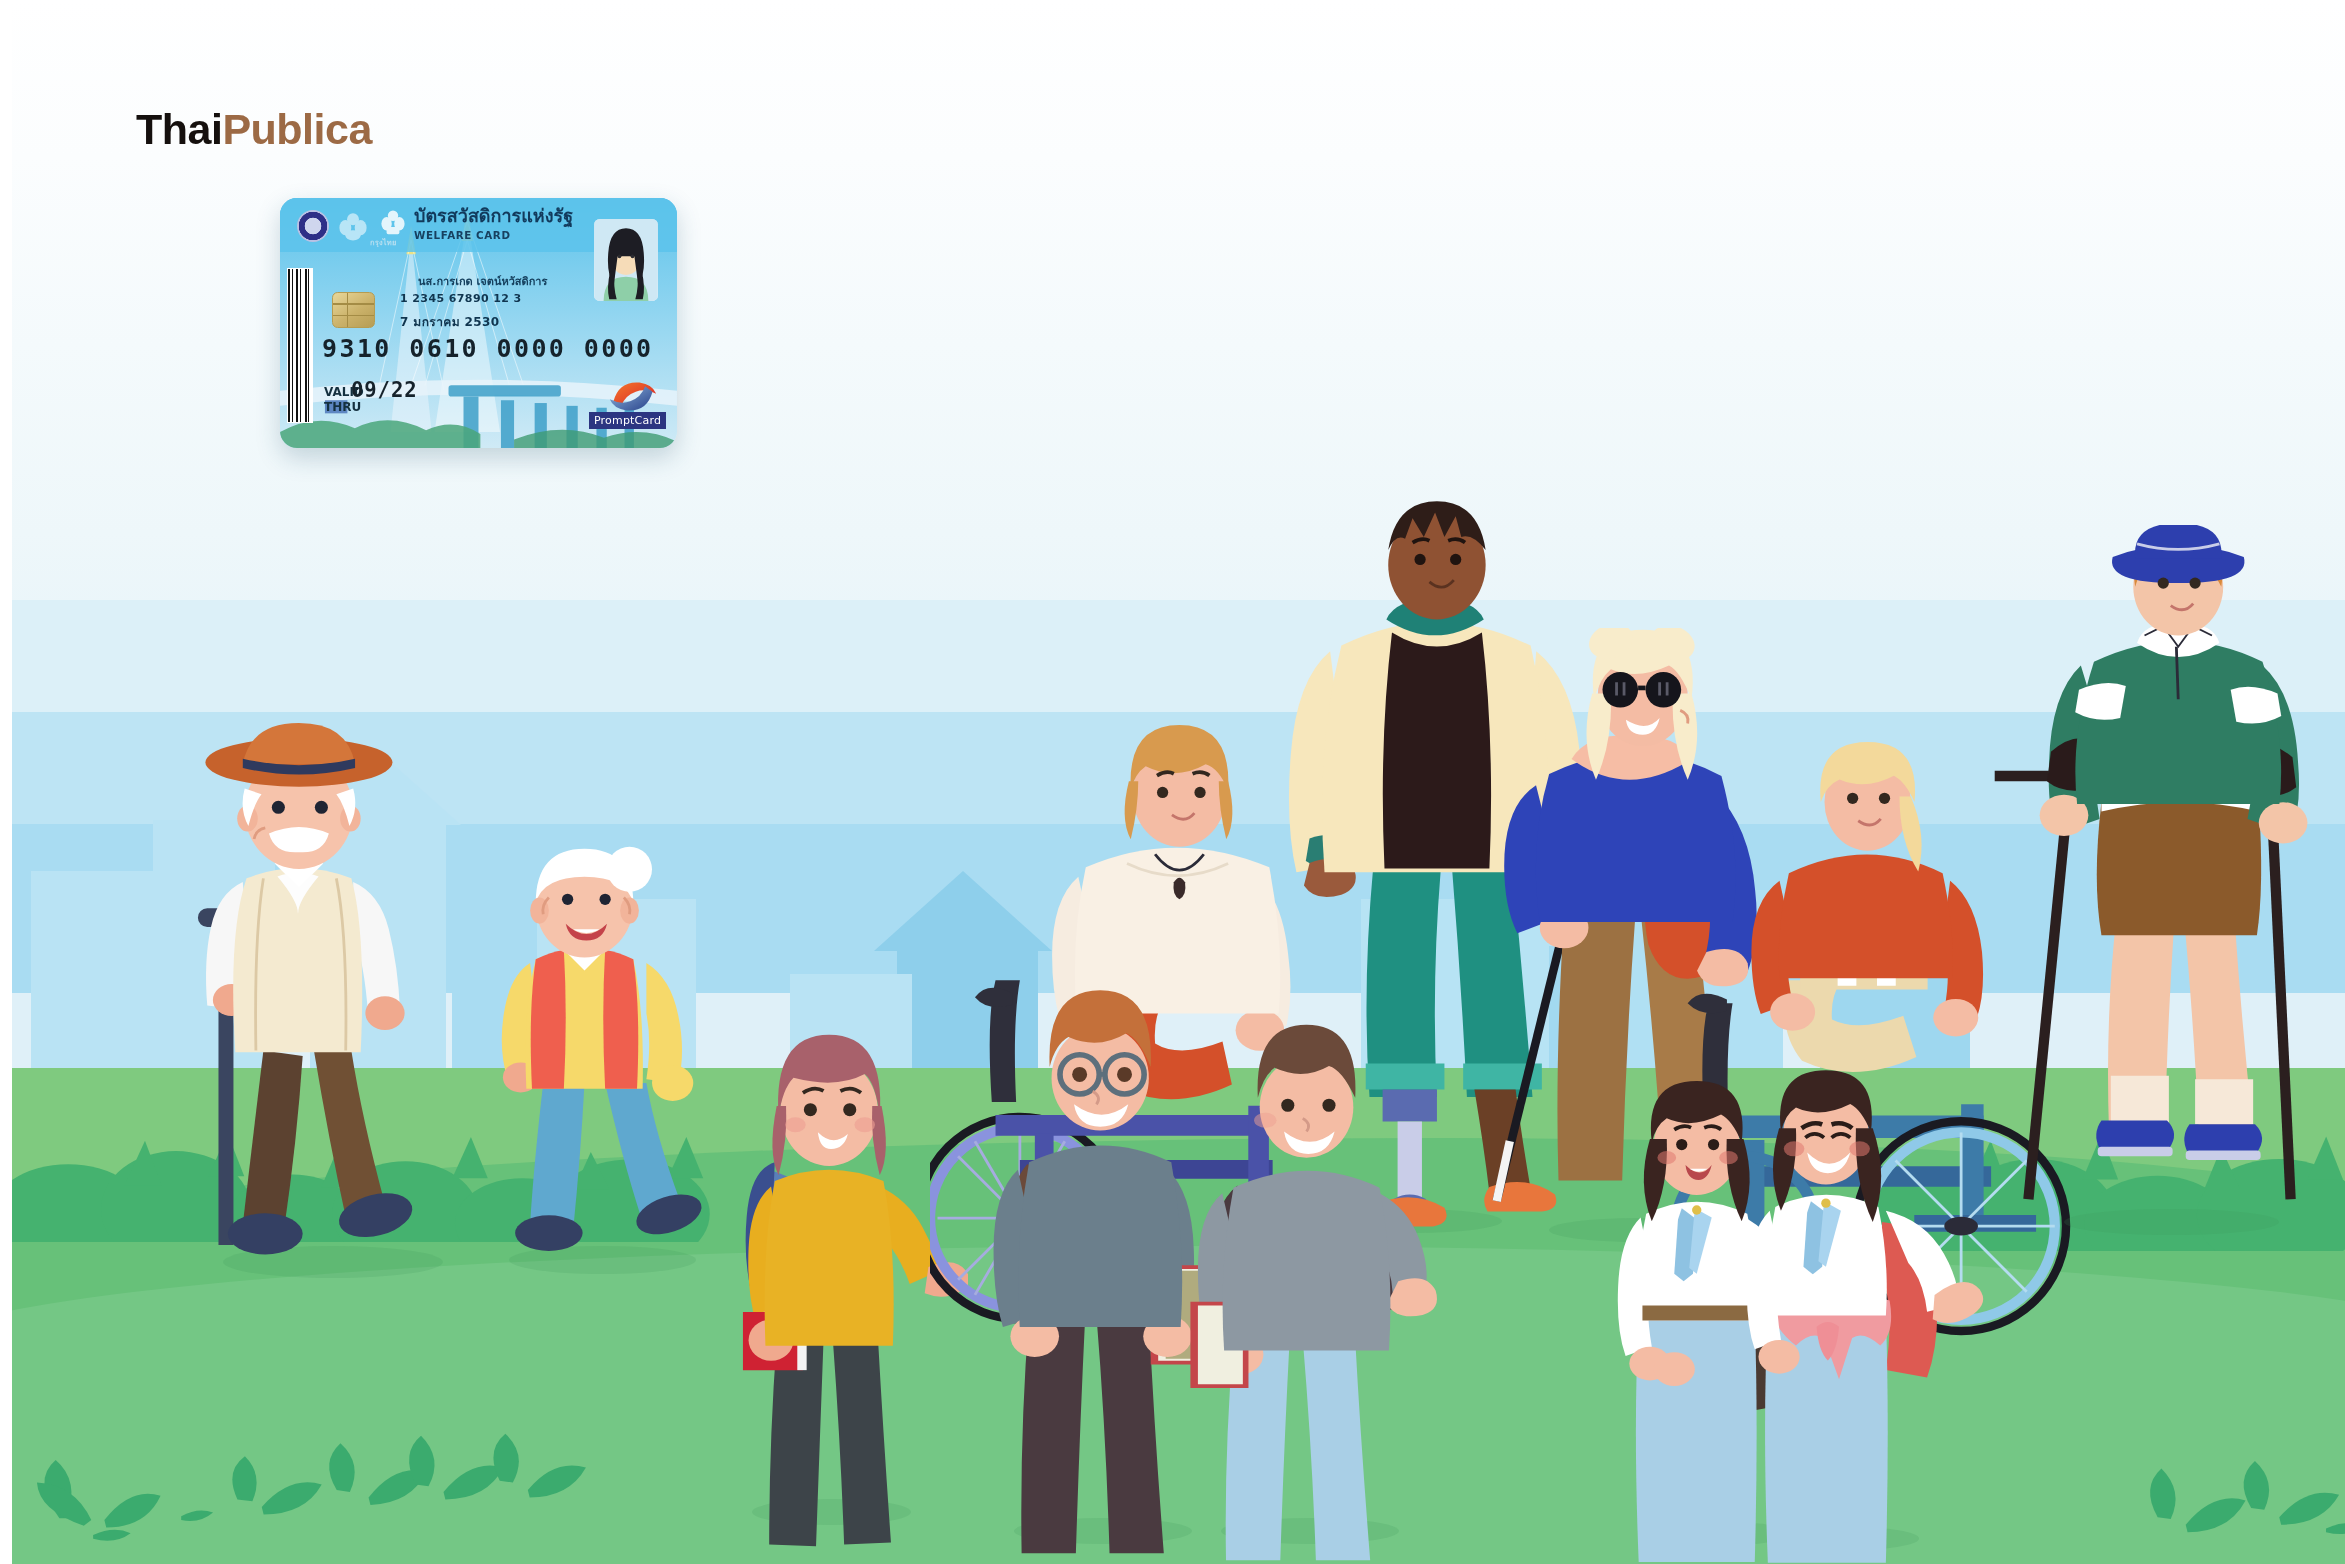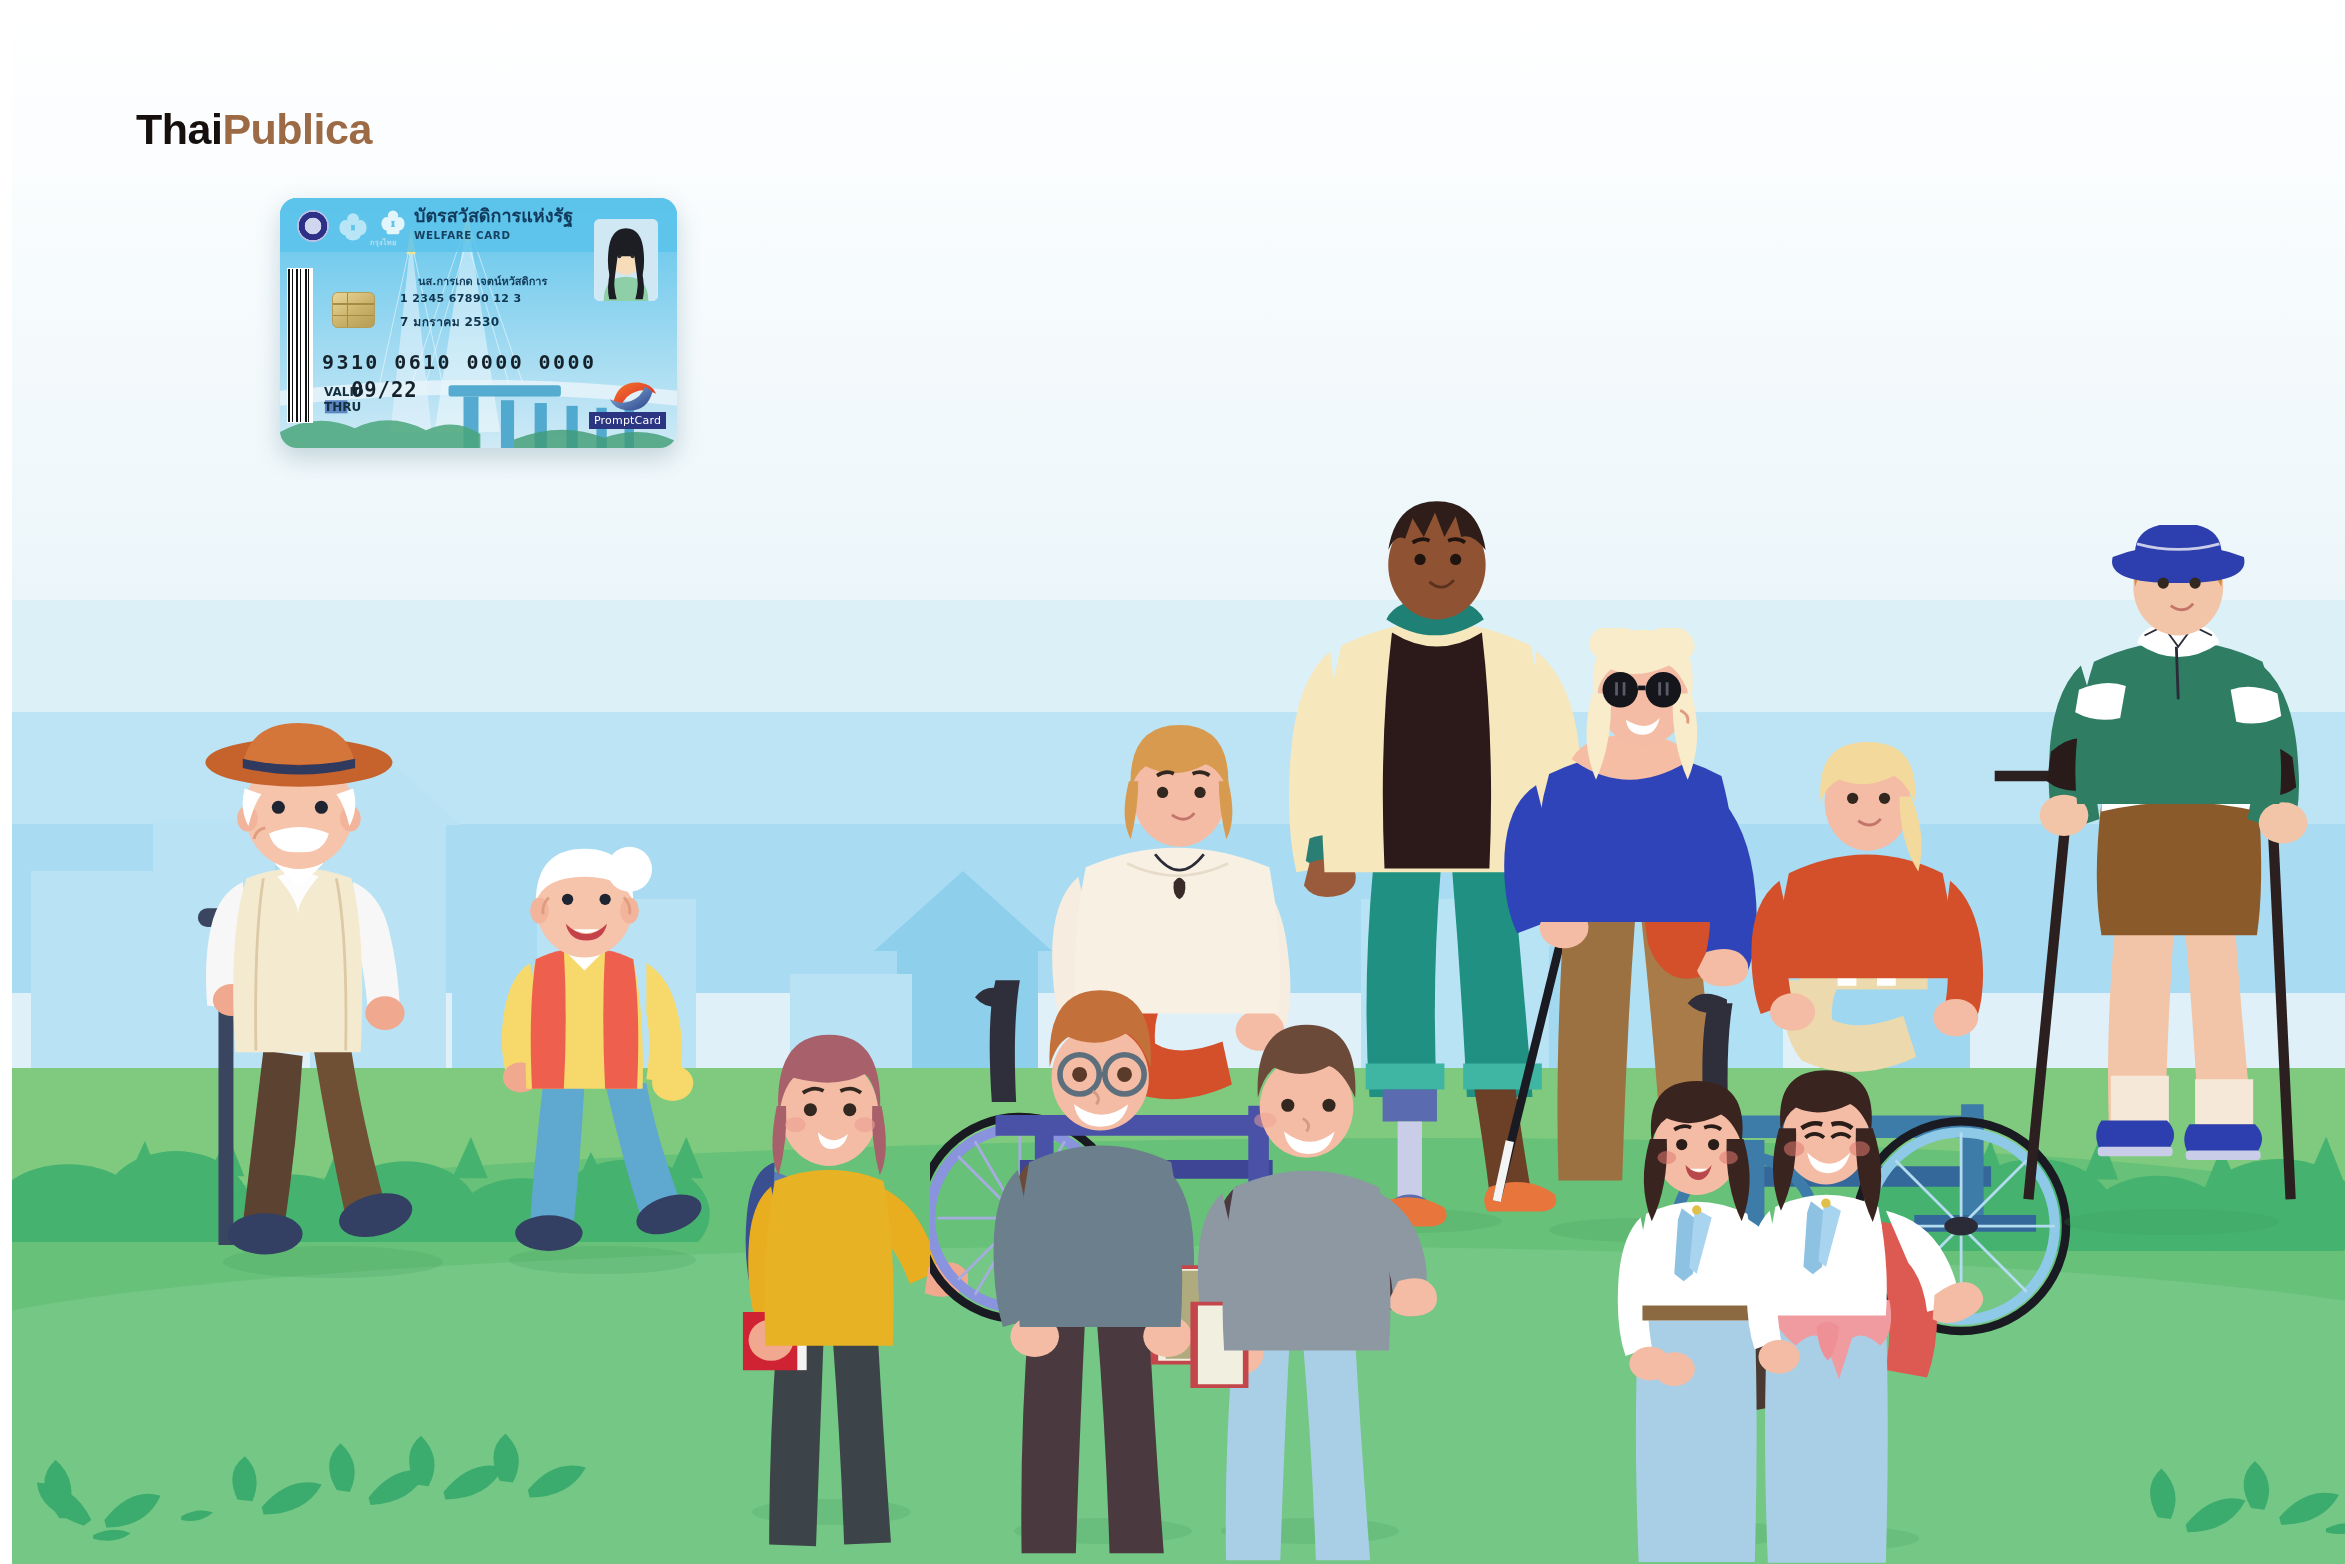--- a/index.html
+++ b/index.html
@@ -46,21 +46,21 @@
     background-image:repeating-linear-gradient(90deg,#111 0 1.9px,#fff 1.9px 3.7px,#111 3.7px 4.7px,#fff 4.7px 8.4px);
     border:0.9px solid #fff;}
   .chip{position:absolute;left:52px;top:94px;width:41px;height:34px;border-radius:5.6px;
     background:linear-gradient(145deg,#e8d79a,#cbb26a 55%,#b69d55);border:0.9px solid #b59c52;}
   .chip::before{content:"";position:absolute;left:0;top:10.3px;width:100%;height:1.4px;background:#a48c45;}
   .chip::after{content:"";position:absolute;left:0;top:21.5px;width:100%;height:1.4px;background:#a48c45;}
   .chip i{position:absolute;left:14px;top:0;width:1.4px;height:100%;background:#a48c45;}
   .card-name{position:absolute;left:138px;top:74px;font-size:11px;color:#15405e;font-weight:bold;white-space:nowrap;}
   .card-id{position:absolute;left:120px;top:94px;font-size:11px;color:#10354f;font-weight:bold;letter-spacing:0.4px;}
   .card-dob{position:absolute;left:120px;top:114px;font-size:12px;color:#10354f;font-weight:bold;letter-spacing:0.4px;}
-  .card-num{position:absolute;left:42px;top:152px;font-size:20px;color:#15222b;font-weight:bold;letter-spacing:2.4px;font-family:"DejaVu Sans Mono",monospace;white-space:nowrap;}
+  .card-num{position:absolute;left:42px;top:136px;font-size:25px;color:#15222b;font-weight:bold;letter-spacing:2.4px;font-family:"DejaVu Sans Mono",monospace;white-space:nowrap;}
   .valid-lbl{position:absolute;left:44px;top:187px;font-size:12px;color:#14303f;font-weight:bold;line-height:15px;width:24px;}
   .valid-val{position:absolute;left:71px;top:180px;font-size:20.6px;color:#15222b;font-weight:bold;font-family:"DejaVu Sans Mono",monospace;letter-spacing:0.9px;}
   .photo{position:absolute;right:19px;top:20.6px;width:64px;height:82px;border-radius:5.6px;overflow:hidden;background:linear-gradient(180deg,#bfe4f3,#e6f4fa);}
   .pc-mark{position:absolute;right:17px;bottom:32px;width:54px;height:39px;}
   .pc-txt{position:absolute;right:11.2px;bottom:19px;background:#2c3581;color:#fff;font-size:11px;font-weight:normal;padding:1.9px 4.7px;letter-spacing:0.2px;}
   
   .shadow{position:absolute;border-radius:50%;background:rgba(60,150,90,.18);}
 </style>
 </head>
 <body>

